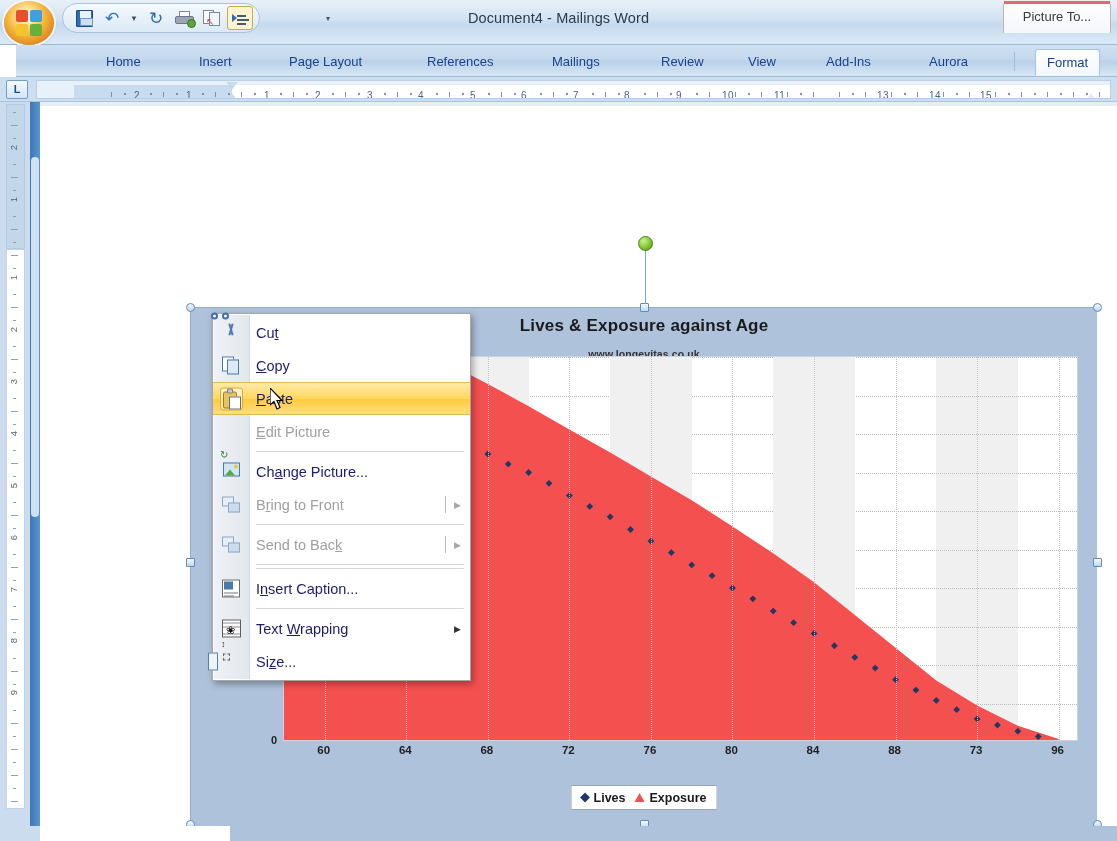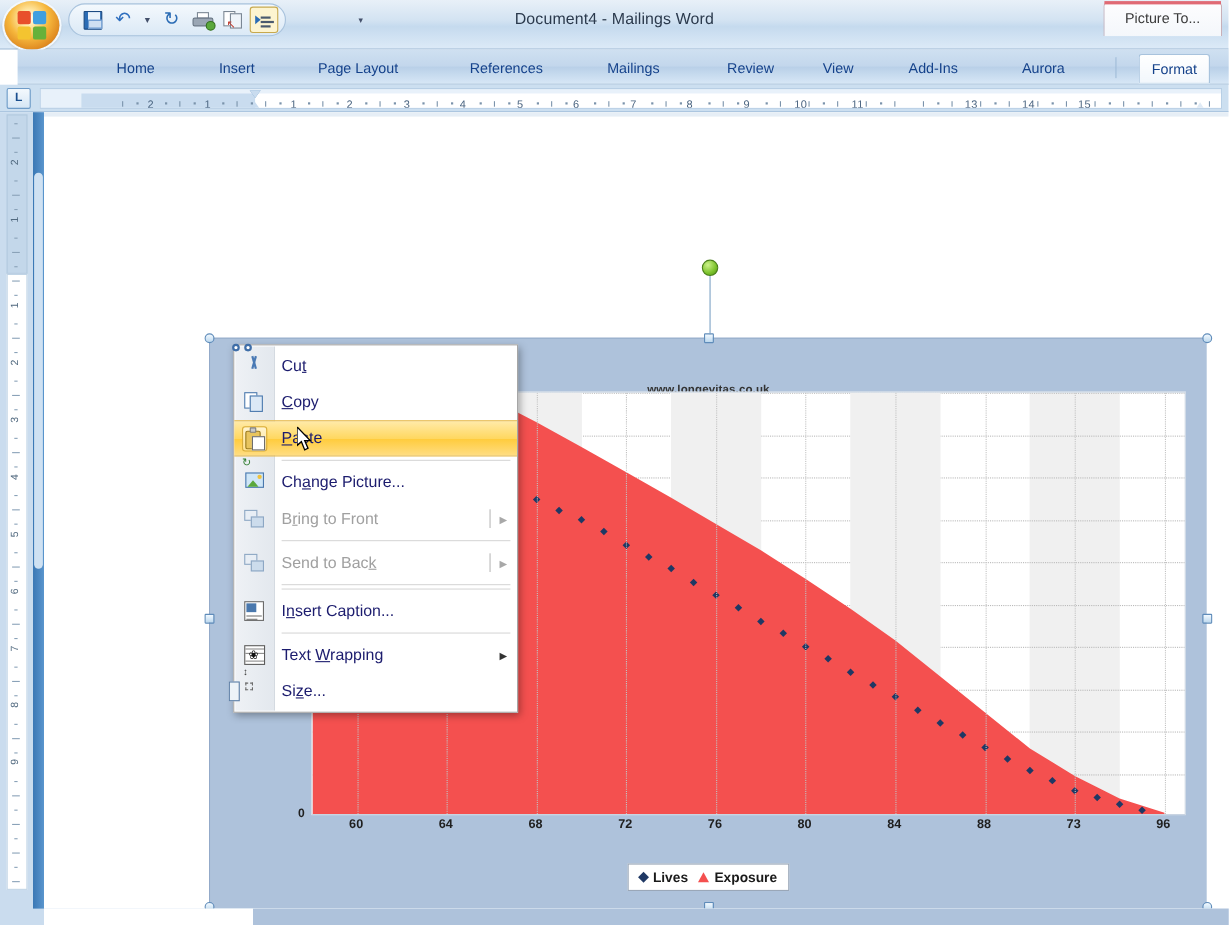--- a/index.html
+++ b/index.html
@@ -556,20 +556,21 @@
 
 <div id="leftgut">
   <div class="thumbtrack"></div>
 </div>
 <div id="page"></div>
 <div id="page-top-shadow"></div>
 
 <div id="pic-frame">
   <div id="pic-inner">
 
+    <div id="chart-title">Lives &amp; Exposure against Age</div>
     <div id="chart-sub">www.longevitas.co.uk</div>
 
     <div id="yaxis-title">Lives &amp; Exposure</div>
 
     <div id="plot">
         <div class="band" style="left: 652.308px; width: 81.5385px;"></div>
         <div class="hgrid" style="top: 346.5px;"></div>
         <div class="hgrid" style="top: 308px;"></div>
         <div class="hgrid" style="top: 269.5px;"></div>
         <div class="hgrid" style="top: 231px;"></div>
@@ -679,20 +680,24 @@
       <span>Cu<span class="und">t</span></span>
     </div>
     <div class="mi">
       <span class="ico"><span class="i-copy"><span class="s1"></span><span class="s2"></span></span></span>
       <span><span class="und">C</span>opy</span>
     </div>
     <div class="mi sel">
       <span class="ico"><span class="i-paste"><span class="cb"></span><span class="clip"></span><span class="pg"></span></span></span>
       <span><span class="und">P</span>aste</span>
     </div>
+    <div class="mi disabled">
+      <span class="ico"></span>
+      <span><span class="und">E</span>dit Picture</span>
+    </div>
     <div class="msep"></div>
     <div class="mi">
       <span class="ico"><span class="i-chgpic"><span class="fr"></span><span class="hill"></span><span class="sun"></span><span class="ar">↻</span></span></span>
       <span>Ch<span class="und">a</span>nge Picture...</span>
     </div>
     <div class="mi disabled">
       <span class="ico"><span class="i-layer"><span class="a"></span><span class="b"></span></span></span>
       <span>B<span class="und">r</span>ing to Front</span>
       <span class="subdiv"></span>
       <span class="sub">▶</span>

